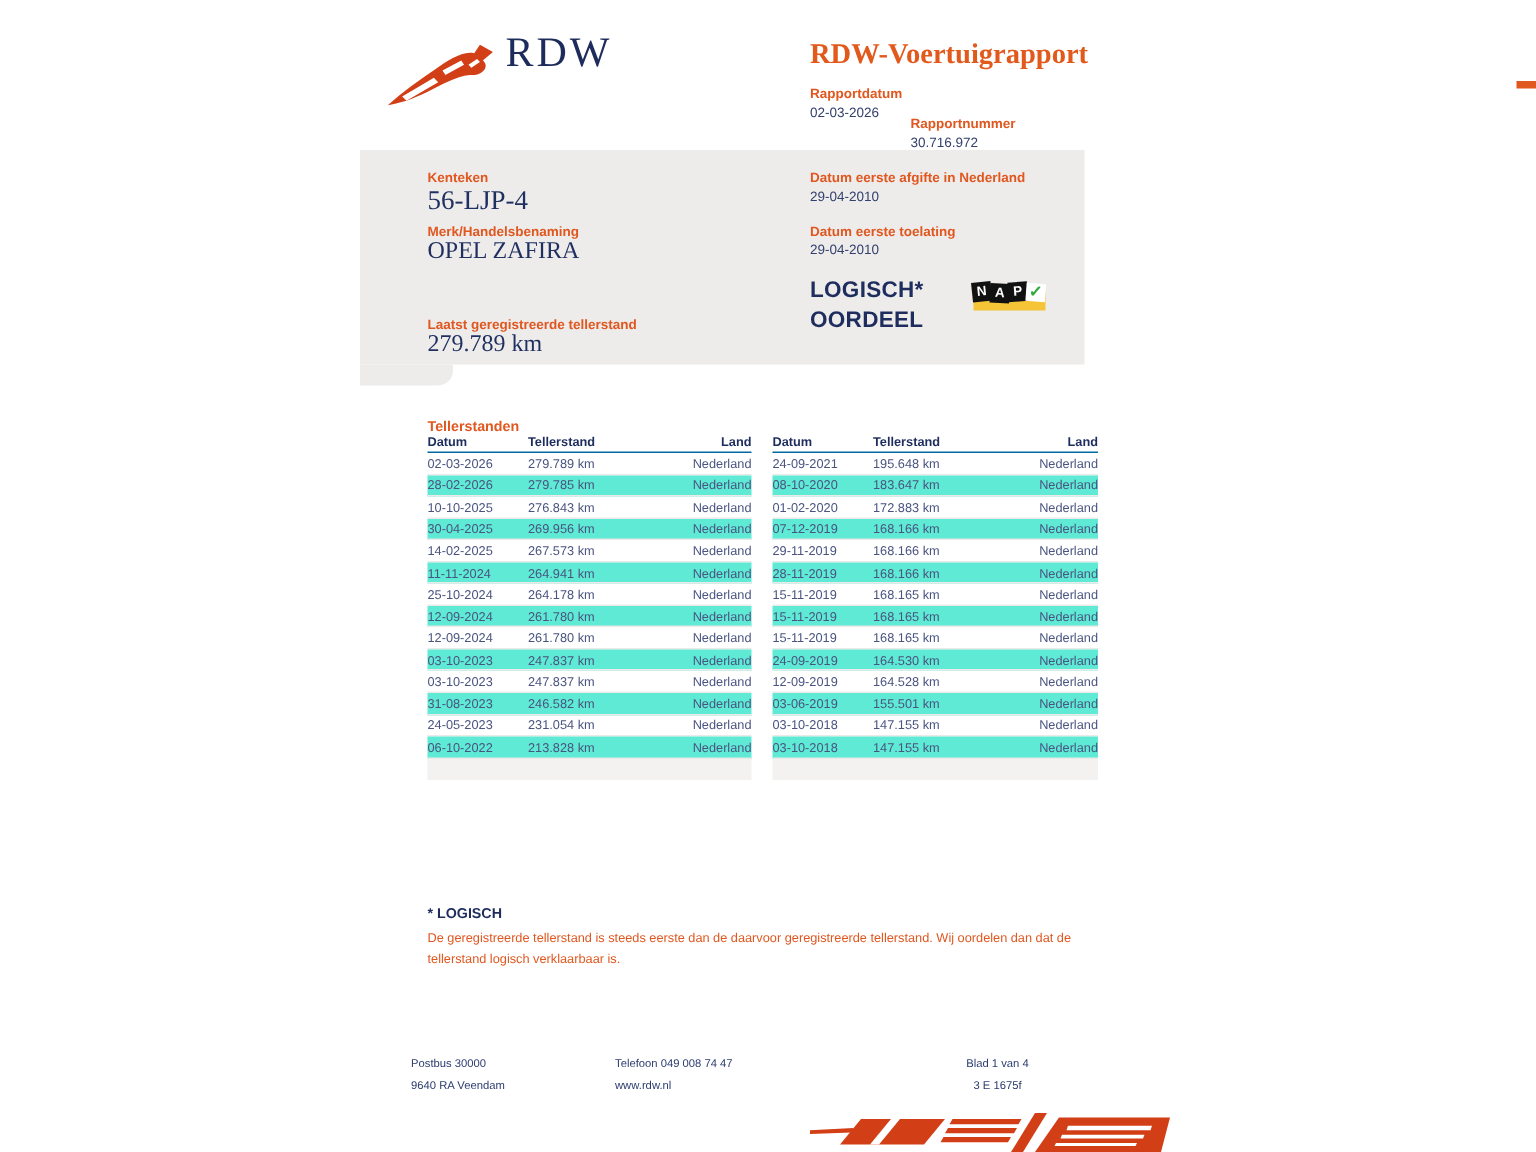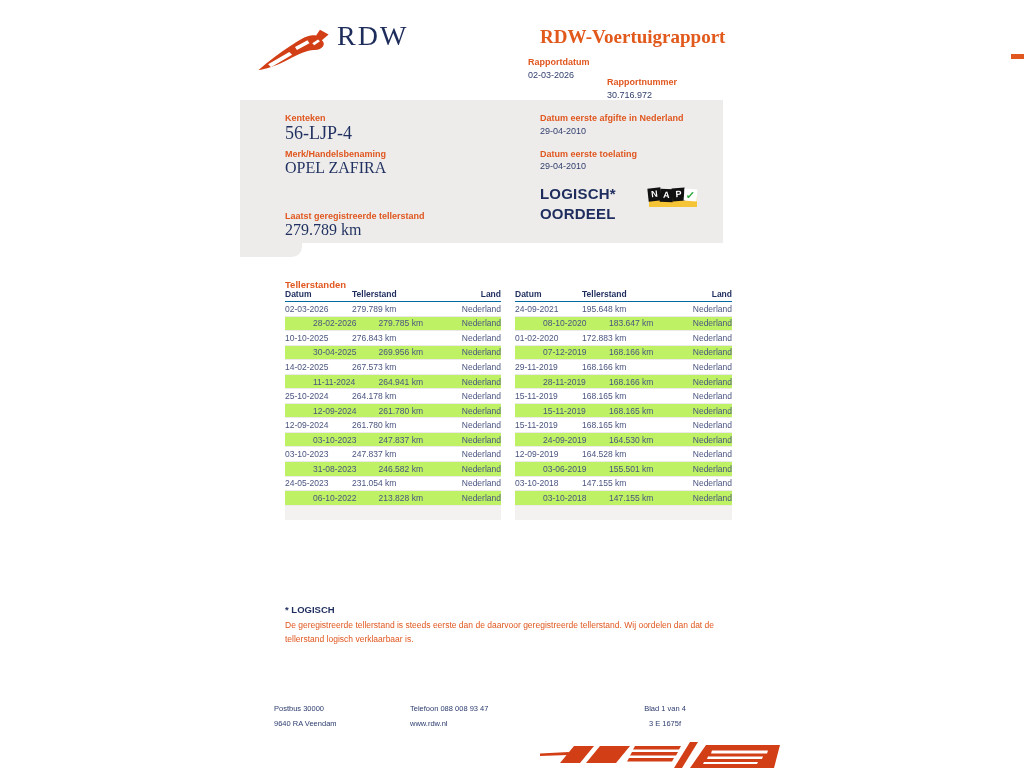--- a/index.html
+++ b/index.html
@@ -43,21 +43,21 @@
 
   
   .tbl-title { left:285px; top:279px; font-size:9.5px; font-weight:bold; color:#e0571f; }
   .tgroup { top:291px; }
   .tgroup.g1 { left:285px; width:216px; }
   .tgroup.g2 { left:515px; width:217px; }
   .thead { display:flex; align-items:flex-end; height:11px; padding-bottom:2px;
     border-bottom:1px solid #0369a1; font-size:8.5px; font-weight:bold; color:#1e2d5e; }
   .trow { display:flex; align-items:center; height:14.55px; font-size:8.5px; color:#4a5480;
     border-bottom:1px solid #eceae9; }
-  .trow.alt { background:#bef264;padding-left:28px; }
+  .trow.alt { background:#5eead4; }
   .tgroup::after { content:""; display:block; height:14px; background:#f3f2f1; }
   .tcell.datum { width:67px; }
   .tcell.tellerstand { width:85px; }
   .tcell.land { flex:1; text-align:right; }
 
   
   .note-title { left:285px; top:604px; font-size:9.5px; font-weight:bold; color:#1e2d5e; }
   .note-text { left:285px; top:618px; width:462px; font-size:8.5px; line-height:14px; color:#e0571f; }
 
   
@@ -75,21 +75,21 @@
 <svg class="abs bird" viewBox="0 0 80 50">
   <path fill="#d23f16" d="M2,47 C12,38 23,30 35,22 C44,16 54,9 62,11 L66,5 L75,10 L68,16
     C73,20 68,27 59,26 C49,27 39,33 29,38 C19,43 9,46 2,47 Z"></path>
   <path fill="#ffffff" d="M12,41 L34,28 L37,31 L15,44 Z"></path>
   <path fill="#ffffff" d="M40,23 L53,16 L55,19 L42,26 Z"></path>
   <path fill="#ffffff" d="M58,19 L64,15 L66,17 L60,21 Z"></path>
 </svg>
 <div class="abs brand-text">RDW</div>
 <div class="abs doc-title">RDW-Voertuigrapport</div>
 
-<div class="abs" style="left:528px; top:57px;">
+<div class="abs" style="left:540px; top:57px;">
   <div class="rep-label">Rapportdatum</div>
   <div class="rep-value">02-03-2026</div>
 </div>
 <div class="abs" style="left:607px; top:57px;margin-top:20px;">
   <div class="rep-label">Rapportnummer</div>
   <div class="rep-value">30.716.972</div>
 </div>
 <div class="abs edge-dash"></div>
 
 <div class="abs panel"></div>
@@ -283,21 +283,21 @@
 </div>
 
 <div class="abs note-title">* LOGISCH</div>
 <div class="abs note-text">De geregistreerde tellerstand is steeds eerste dan de daarvoor geregistreerde tellerstand. Wij oordelen dan dat de tellerstand logisch verklaarbaar is.</div>
 
 <div class="abs foot c1">
   <div>Postbus 30000</div>
   <div>9640 RA Veendam</div>
 </div>
 <div class="abs foot c2">
-  <div>Telefoon 088 008 93 47</div>
+  <div>Telefoon 049 008 74 47</div>
   <div>www.rdw.nl</div>
 </div>
 <div class="abs foot c3">
   <div>Blad 1 van 4</div>
   <div>3 E 1675f</div>
 </div>
 
 <svg class="abs stripes" viewBox="0 0 250 29">
   <polygon fill="#d23f16" points="0,14.5 29,13 28,16 0,17"></polygon>
   <polygon fill="#d23f16" points="34,7 90,7 76,24 20,24"></polygon>

